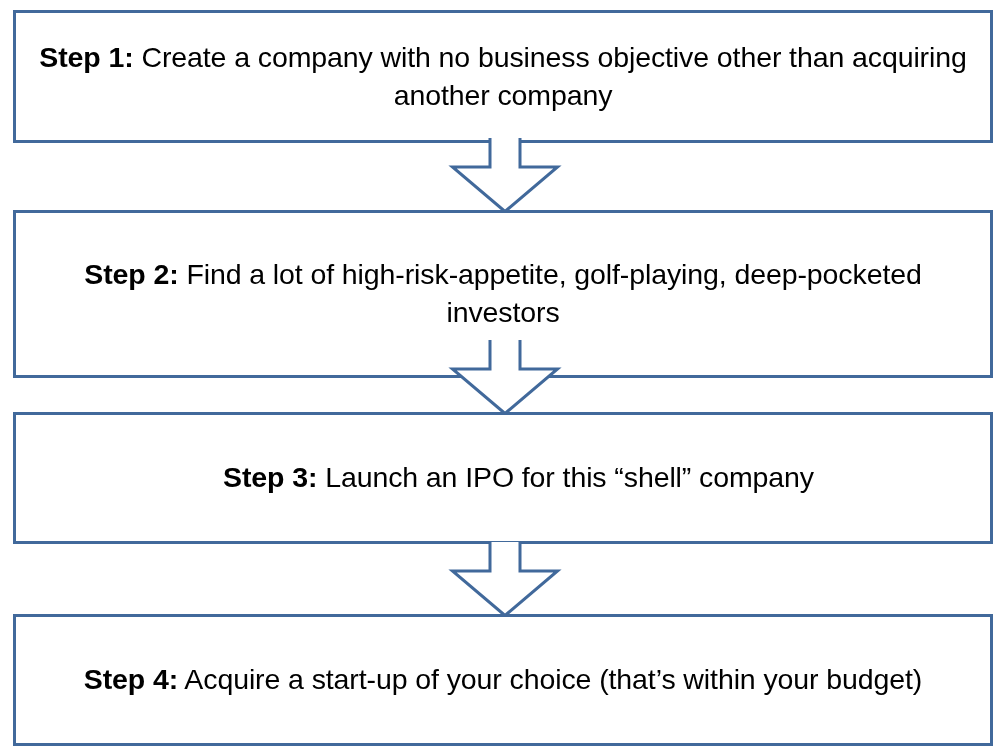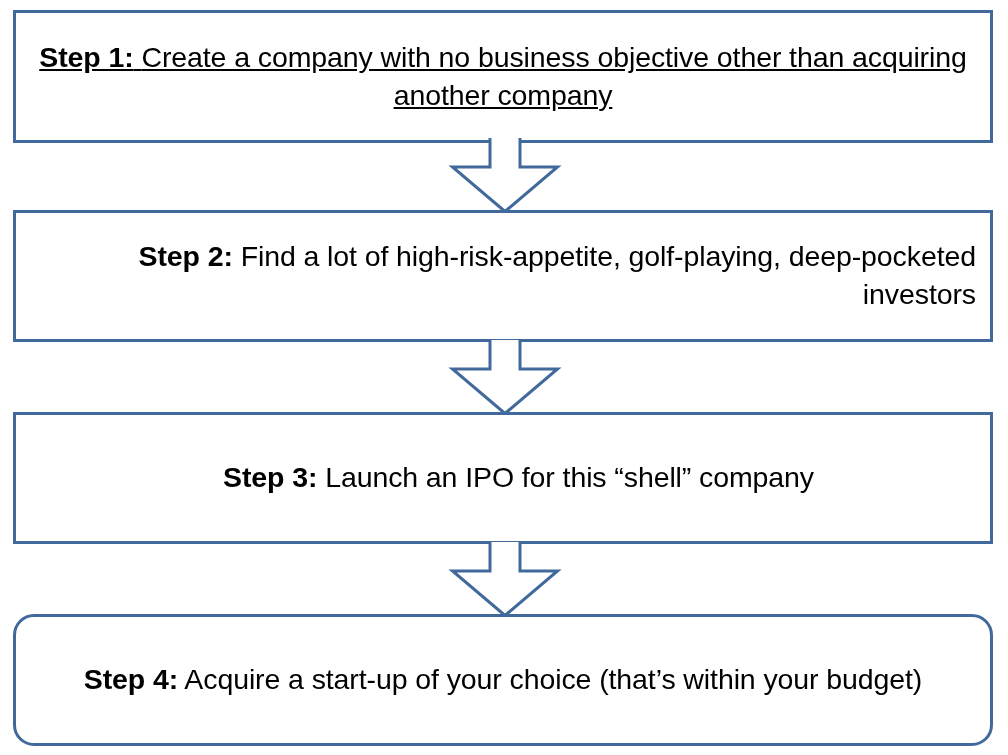--- a/index.html
+++ b/index.html
@@ -38,24 +38,24 @@
     line-height: 1.33;
     color: #000000;
     font-weight: 400;
     letter-spacing: -0.1px;
     display: block;
     width: 100%;
   }
   .step-label {
     font-weight: 700;
   }
-  #box-1 { top: 10px;  height: 133px; text-decoration: underline; }
-  #box-2 { top: 210px; height: 132px; text-align: right; }
+  #box-1 { top: 10px;  height: 133px; }
+  #box-2 { top: 210px; height: 168px; }
   #box-3 { top: 412px; height: 132px; padding-left: 45px; }
-  #box-4 { top: 614px; height: 132px; border-radius: 21px; }
+  #box-4 { top: 614px; height: 132px; }
 
   .connector {
     position: absolute;
     left: 451px;
     width: 108px;
     height: 72px;
     overflow: visible;
   }
   #connector-1 { top: 140px; }
   #connector-2 { top: 342px; }

